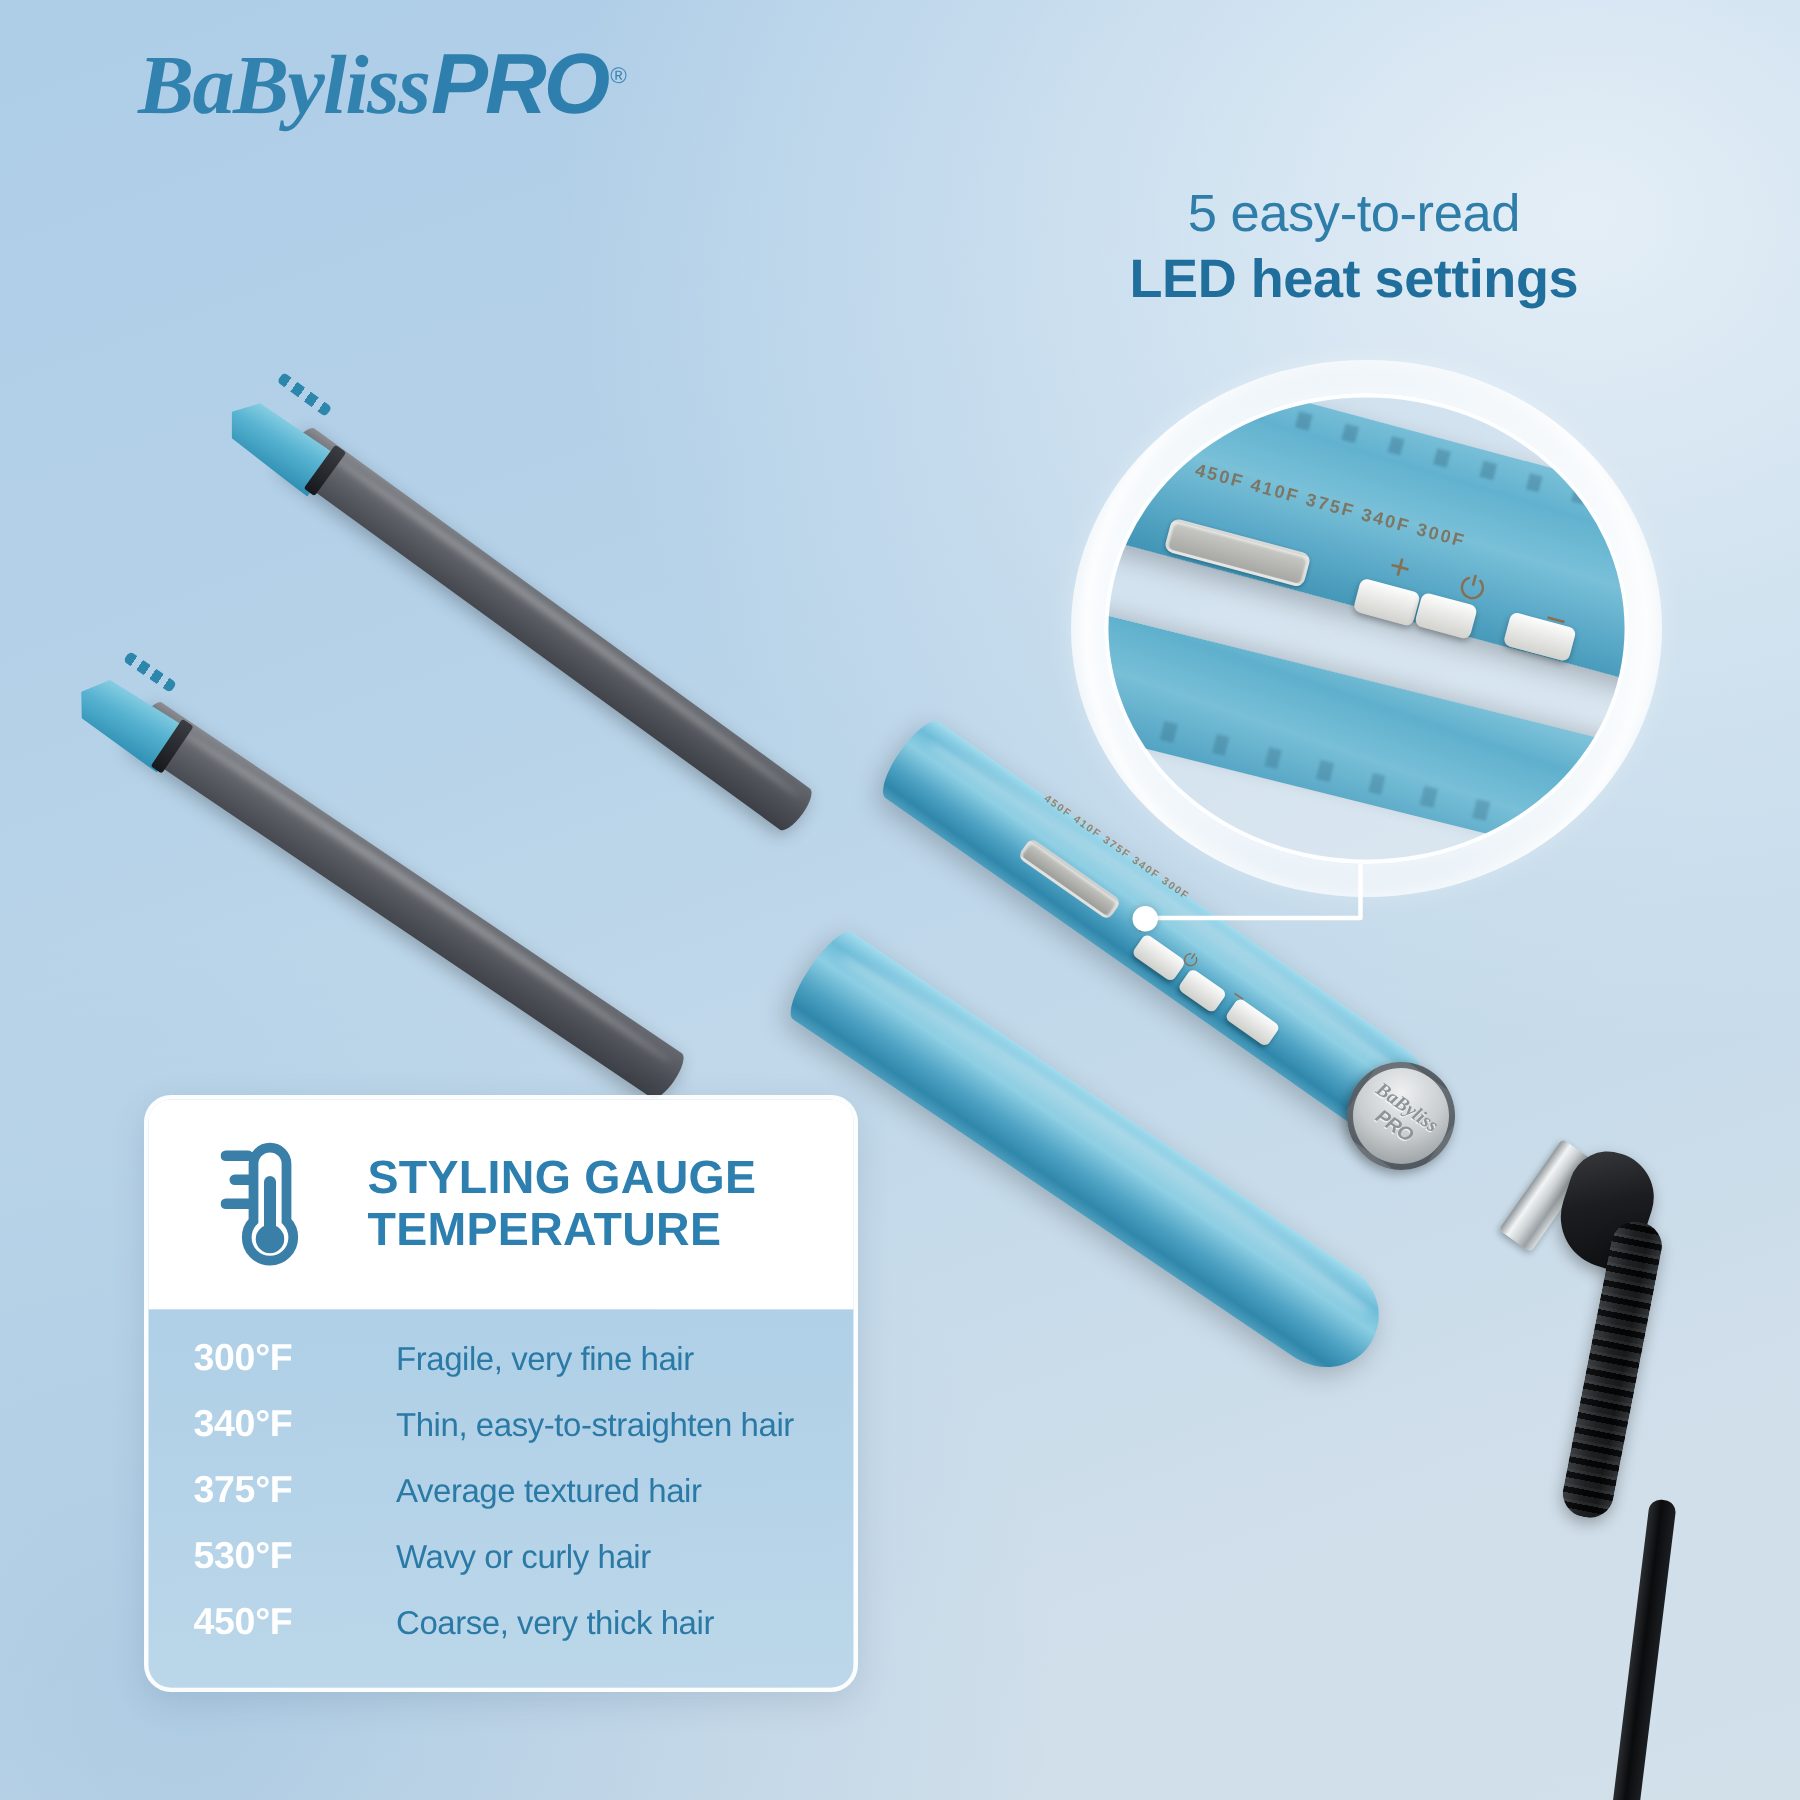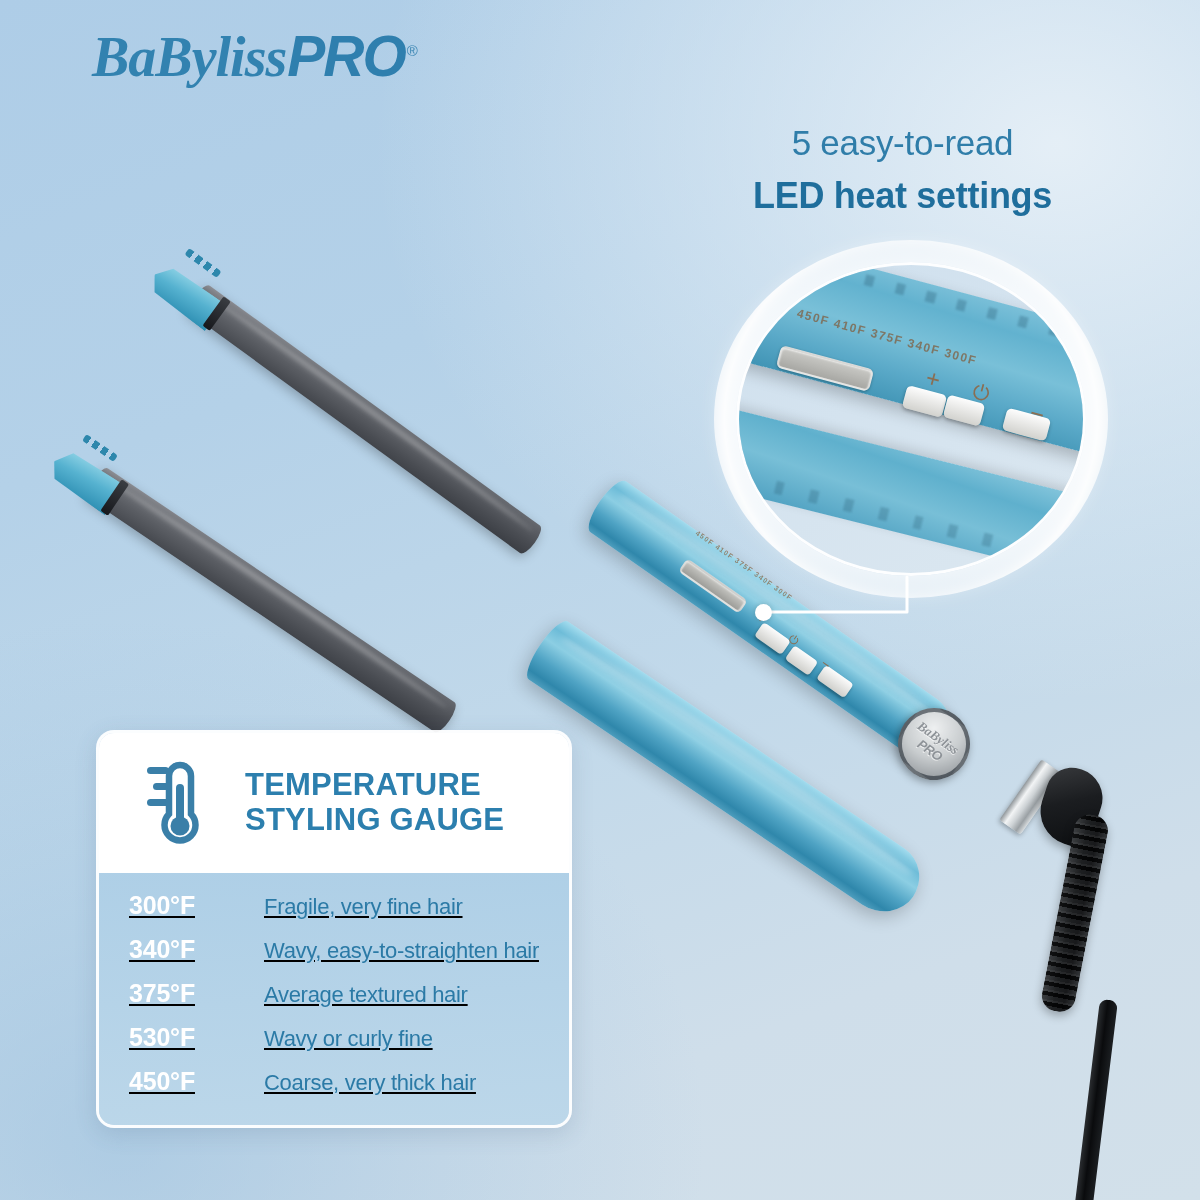--- a/index.html
+++ b/index.html
@@ -43,21 +43,21 @@
   #callout-heading {
     position:absolute; right:148px; top:122px;
     text-align:center; line-height:1.18;
   }
   #callout-line1 {
     font-size:35px; font-weight:400; color:#2f7da9; letter-spacing:-0.3px;
     display:block;
   }
   #callout-line2 {
     font-size:36px; font-weight:bold; color:#1f6e9c; letter-spacing:-0.3px;
-    display:block; margin-top:12px;
+    display:block; margin-top:2px;
   }
 
   
   #inset-wrap {
     position:absolute; left:736px; top:262px; width:350px; height:314px;
   }
   #inset-glow {
     position:absolute; inset:-22px;
     border-radius:50%;
     background: radial-gradient(circle at 50% 50%, rgba(255,255,255,0) 58%, rgba(255,255,255,0.92) 70%, rgba(255,255,255,0) 88%);
@@ -355,21 +355,20 @@
   #thermo-icon { flex:0 0 auto; }
   #gauge-title { line-height:1.12; }
   .gauge-title-line {
     display:block; font-size:31px; font-weight:bold; color:#2c7fae;
     letter-spacing:0.2px;
   }
   #gauge-body {
     padding:18px 16px 14px 0;
     background: linear-gradient(180deg, rgba(172,206,230,0.92) 0%, rgba(186,214,233,0.92) 100%);
     height:255px;
-    text-decoration:underline;
   }
   .temp-row {
     display:flex; align-items:baseline; height:44px; padding-left:30px;
   }
   .temp-value {
     width:135px; font-size:25px; font-weight:bold; color:#ffffff;
     letter-spacing:-0.2px; flex:0 0 auto;
   }
   .temp-desc {
     font-size:22px; color:#2b7aa6; letter-spacing:-0.3px; font-weight:400;
@@ -470,40 +469,40 @@
       <svg width="64" height="94" viewBox="0 0 64 94">
         <rect x="0" y="13" width="22" height="7" rx="3.5" fill="#3a7fa8"></rect>
         <rect x="6" y="29" width="16" height="7" rx="3.5" fill="#3a7fa8"></rect>
         <rect x="0" y="45" width="22" height="7" rx="3.5" fill="#3a7fa8"></rect>
         <path d="M33 11 a11 11 0 0 1 11 11 v38 a15.5 15.5 0 1 1 -22 0 v-38 a11 11 0 0 1 11 -11 z" fill="none" stroke="#3a7fa8" stroke-width="6.5"></path>
         <rect x="29" y="30" width="8" height="38" rx="4" fill="#3a7fa8"></rect>
         <circle cx="33" cy="72" r="9.5" fill="#3a7fa8"></circle>
       </svg>
     </span>
     <span id="gauge-title">
+      <span class="gauge-title-line">STYLING GAUGE</span>
       <span class="gauge-title-line">TEMPERATURE</span>
-      <span class="gauge-title-line">STYLING GAUGE</span>
     </span>
   </div>
 
   <div id="gauge-body">
     <div class="temp-row">
       <span class="temp-value">300°F</span>
       <span class="temp-desc">Fragile, very fine hair</span>
     </div>
     <div class="temp-row">
       <span class="temp-value">340°F</span>
-      <span class="temp-desc">Wavy, easy-to-straighten hair</span>
+      <span class="temp-desc">Thin, easy-to-straighten hair</span>
     </div>
     <div class="temp-row">
       <span class="temp-value">375°F</span>
       <span class="temp-desc">Average textured hair</span>
     </div>
     <div class="temp-row">
       <span class="temp-value">530°F</span>
-      <span class="temp-desc">Wavy or curly fine</span>
+      <span class="temp-desc">Wavy or curly hair</span>
     </div>
     <div class="temp-row">
       <span class="temp-value">450°F</span>
       <span class="temp-desc">Coarse, very thick hair</span>
     </div>
   </div>
 </div>
 
 </body></html>

